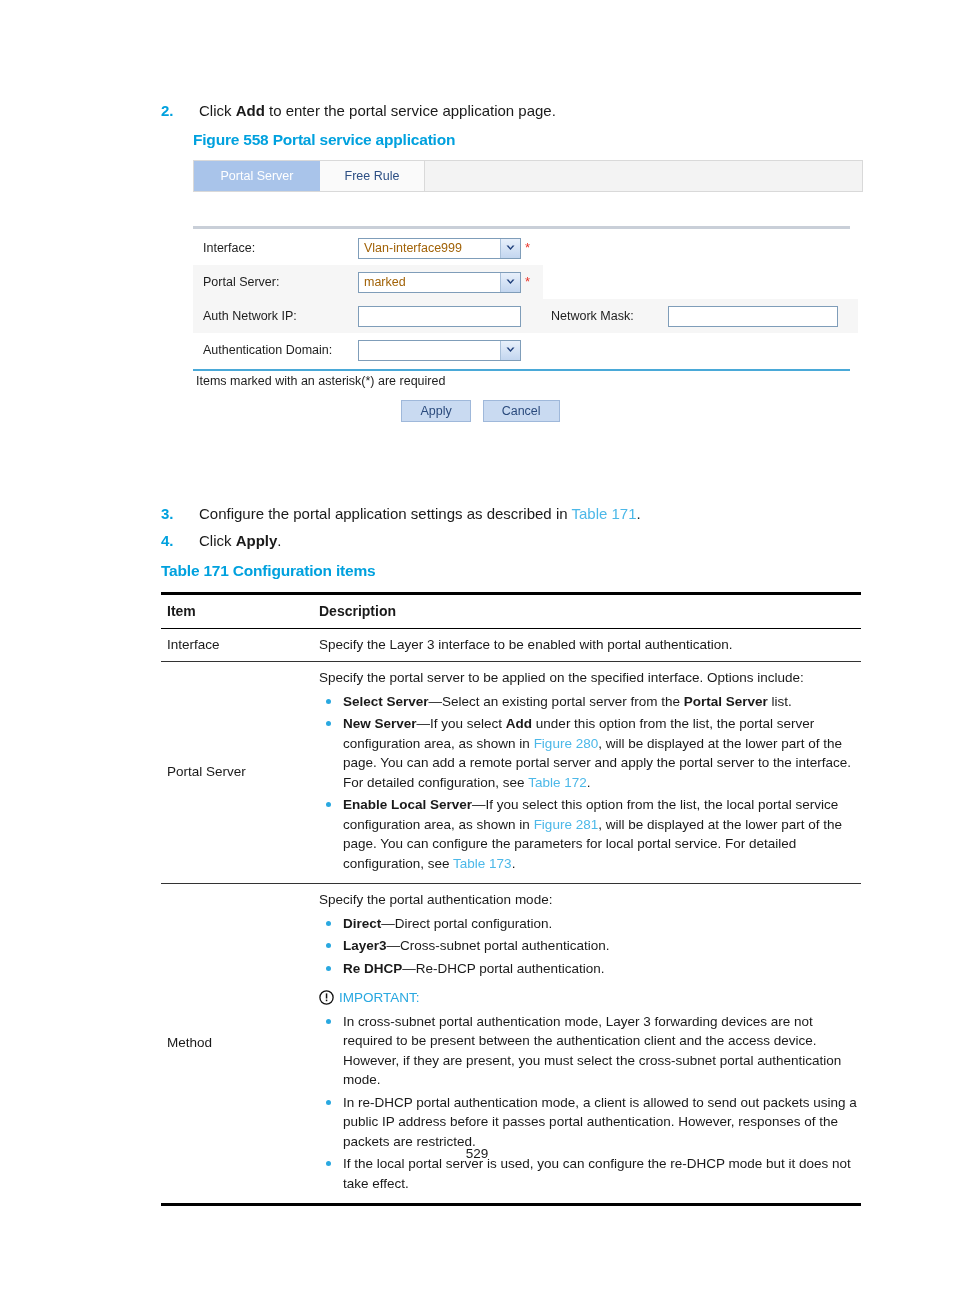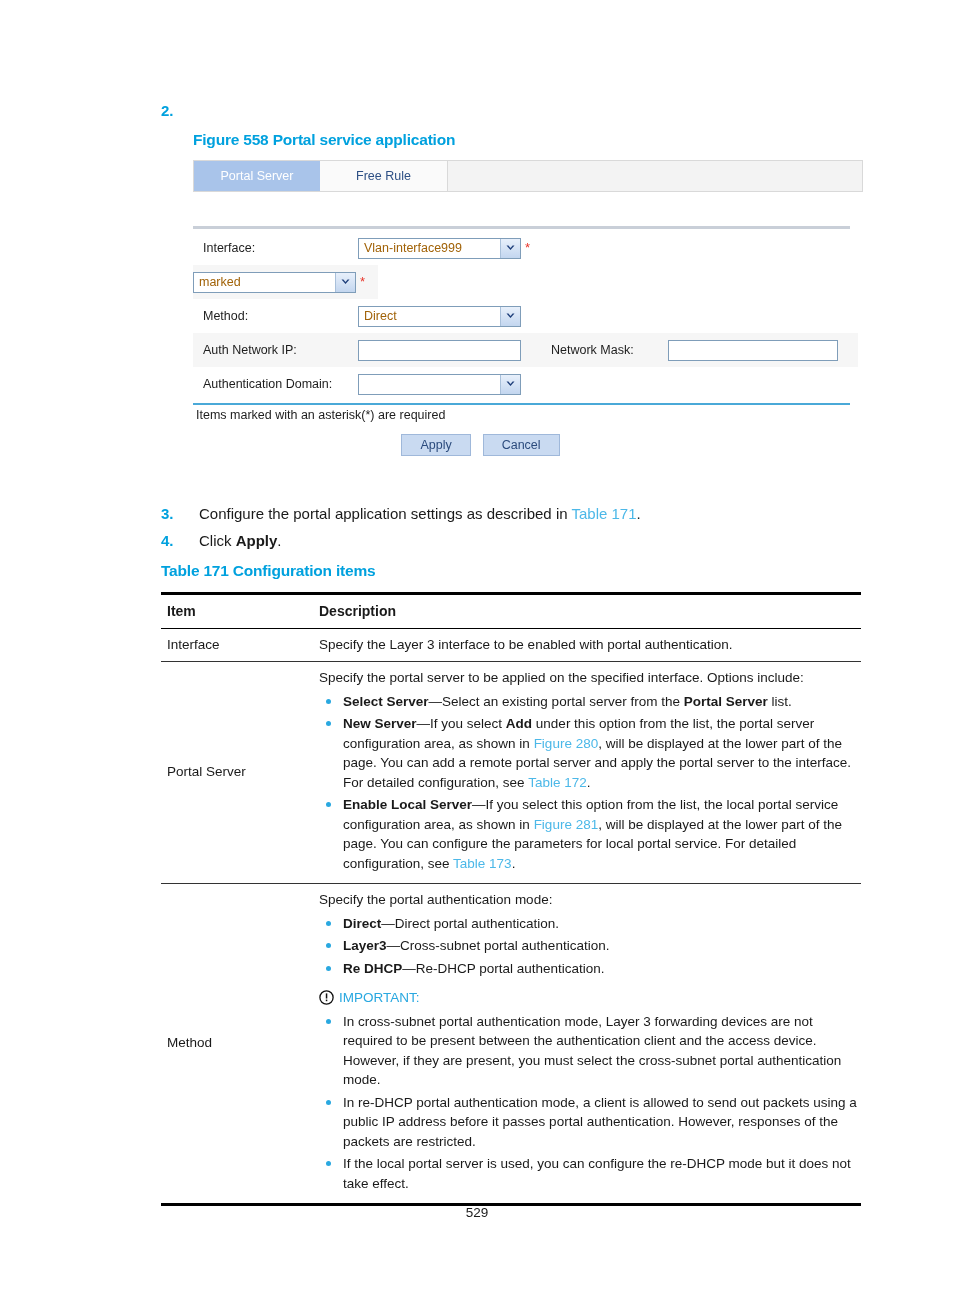--- a/index.html
+++ b/index.html
@@ -79,21 +79,21 @@
     box-sizing: border-box;
     color: #2d4f84;
   }
   .tab.active {
     background: #a9c4ea;
     color: #ffffff;
     width: 126px;
   }
   .tab.inactive {
     background: #fafafa;
-    width: 128px;
+    width: 105px;
     border-right: 1px solid #d9d9d9;
   }
   .tab-rest {
     flex: 1;
     background: #f3f3f3;
   }
 
   .form-wrap {
     position: relative;
     margin-top: 34px;
@@ -295,34 +295,35 @@
     color: #29a8e0;
     font-size: 13.5px;
   }
 
   .lead-line { margin: 0; }
 
   
   .folio {
     position: absolute;
     left: 0;
-    top: 1205px;
+    top: 1146px;
     width: 954px;
     text-align: center;
     font-size: 13.5px;
     color: #1a1a1a;
   }
 </style>
 </head>
 <body>
 
 <div class="page">
 
   <div class="step" style="left:161px; top:100px; width:700px;">
     <span class="step-num">2.</span>
+    <span class="step-text"><span>Click </span><b>Add</b><span> to enter the portal service application page.</span></span>
   </div>
 
   <div class="caption" style="left:193px; top:131px;">Figure 558 Portal service application</div>
 
   <div class="ui-shot">
 
     <div class="tabstrip">
       <div class="tab active">
         <span>Portal Server</span>
       </div>
@@ -345,46 +346,34 @@
               <svg width="9" height="6" viewBox="0 0 9 6">
                   <path d="M0.5 0.5 L4.5 5 L8.5 0.5 L6.6 0.5 L4.5 2.9 L2.4 0.5 Z" fill="#1f3f7a"></path>
                 </svg>
             </span>
           </div>
           <span class="req-star">*</span>
         </div>
       </div>
 
       <div class="form-row shaded">
+        <div class="lbl">Portal Server:</div>
         <div class="fld">
           <div class="select-box">
             <span class="val">marked</span>
             <span class="select-arrow">
               <svg width="9" height="6" viewBox="0 0 9 6">
                   <path d="M0.5 0.5 L4.5 5 L8.5 0.5 L6.6 0.5 L4.5 2.9 L2.4 0.5 Z" fill="#1f3f7a"></path>
                 </svg>
             </span>
           </div>
           <span class="req-star">*</span>
         </div>
       </div>
 
-      <div class="form-row">
-        <div class="lbl">Method:</div>
-        <div class="fld">
-          <div class="select-box">
-            <span class="val">Direct</span>
-            <span class="select-arrow">
-              <svg width="9" height="6" viewBox="0 0 9 6">
-                  <path d="M0.5 0.5 L4.5 5 L8.5 0.5 L6.6 0.5 L4.5 2.9 L2.4 0.5 Z" fill="#1f3f7a"></path>
-                </svg>
-            </span>
-          </div>
-        </div>
-      </div>
 
       <div class="form-row shaded">
         <div class="lbl">Auth Network IP:</div>
         <div class="fld">
           <div class="text-box"></div>
         </div>
         <div class="lbl2">Network Mask:</div>
         <div class="fld2">
           <div class="text-box wide"></div>
         </div>
@@ -455,21 +444,21 @@
         </td>
       </tr>
 
       <tr class="last">
         <td class="item-cell" style="vertical-align:middle;">
           <span>Method</span>
         </td>
         <td class="desc-cell">
           <p class="lead-line">Specify the portal authentication mode:</p>
           <ul class="doc-list">
-            <li><b>Direct</b><span>—Direct portal authentication.</span></li>
+            <li><b>Direct</b><span>—Direct portal configuration.</span></li>
             <li><b>Layer3</b><span>—Cross-subnet portal authentication.</span></li>
             <li><b>Re DHCP</b><span>—Re-DHCP portal authentication.</span></li>
           </ul>
 
           <div class="important-head">
             <span class="ico">
               <svg width="15" height="15" viewBox="0 0 15 15">
                 <circle cx="7.5" cy="7.5" r="6.6" fill="none" stroke="#111111" stroke-width="1.3"></circle>
                 <rect x="6.8" y="3.4" width="1.5" height="5.1" fill="#111111"></rect>
                 <rect x="6.8" y="9.6" width="1.5" height="1.6" fill="#111111"></rect>

